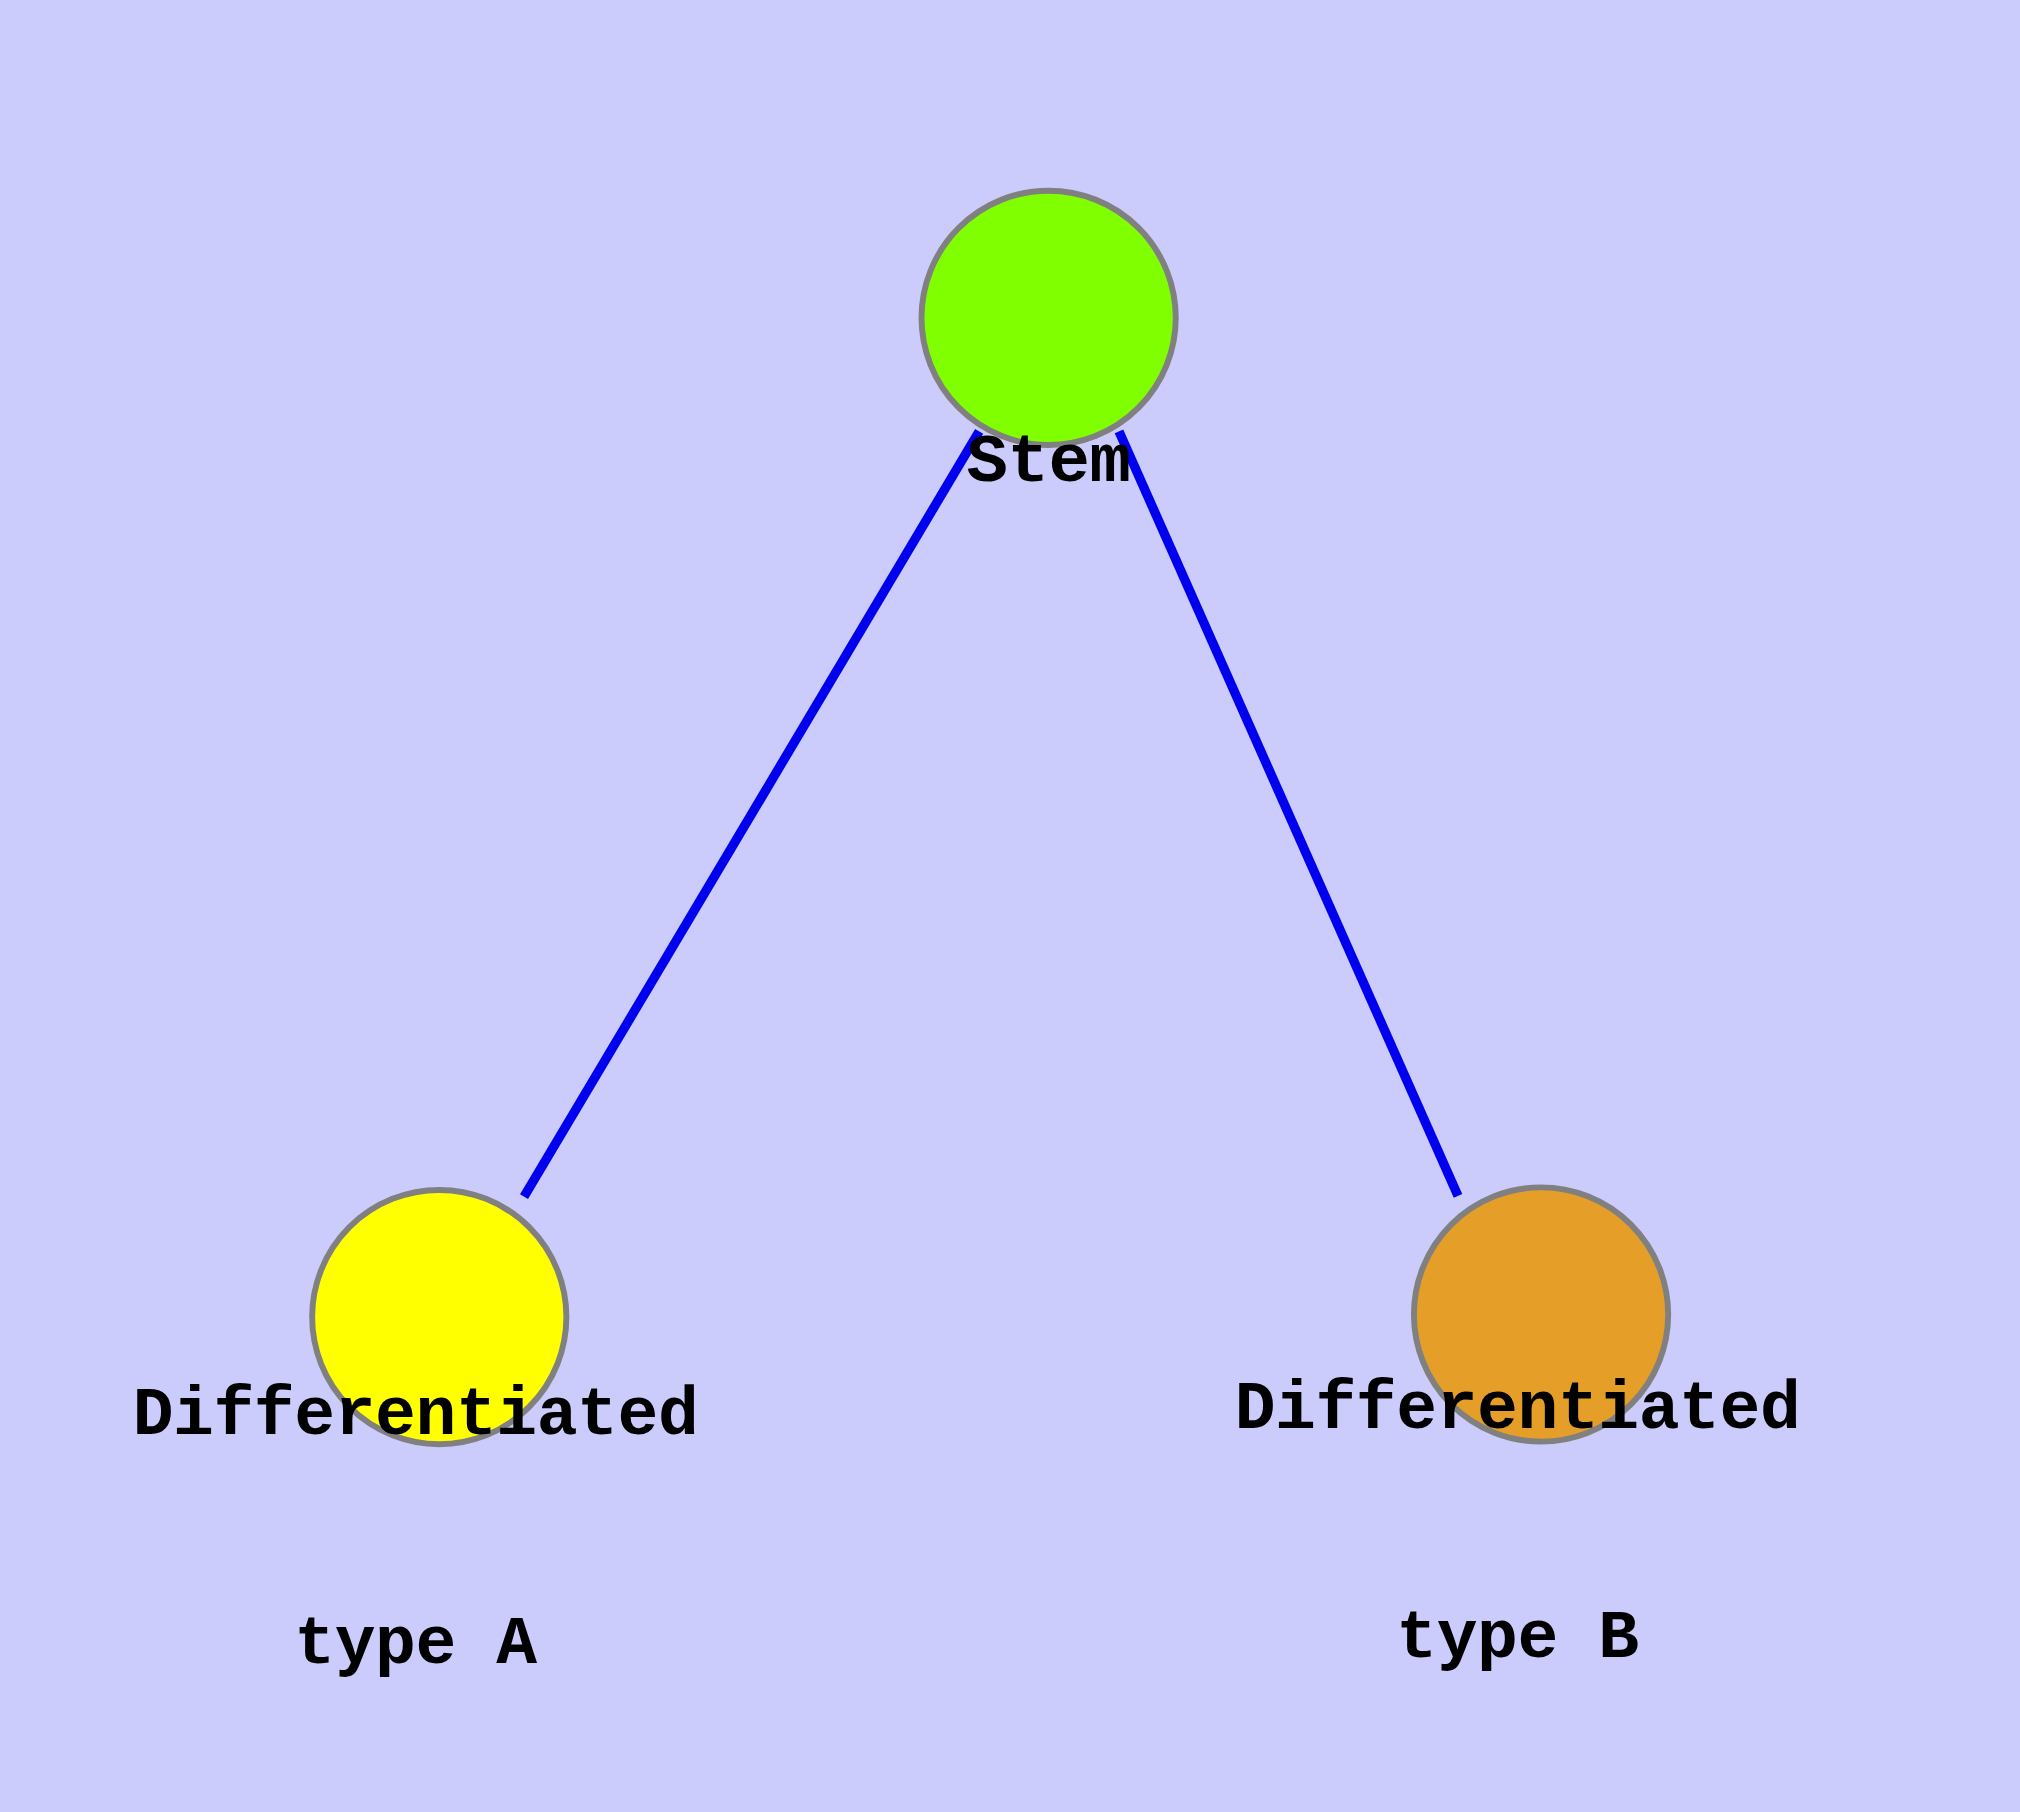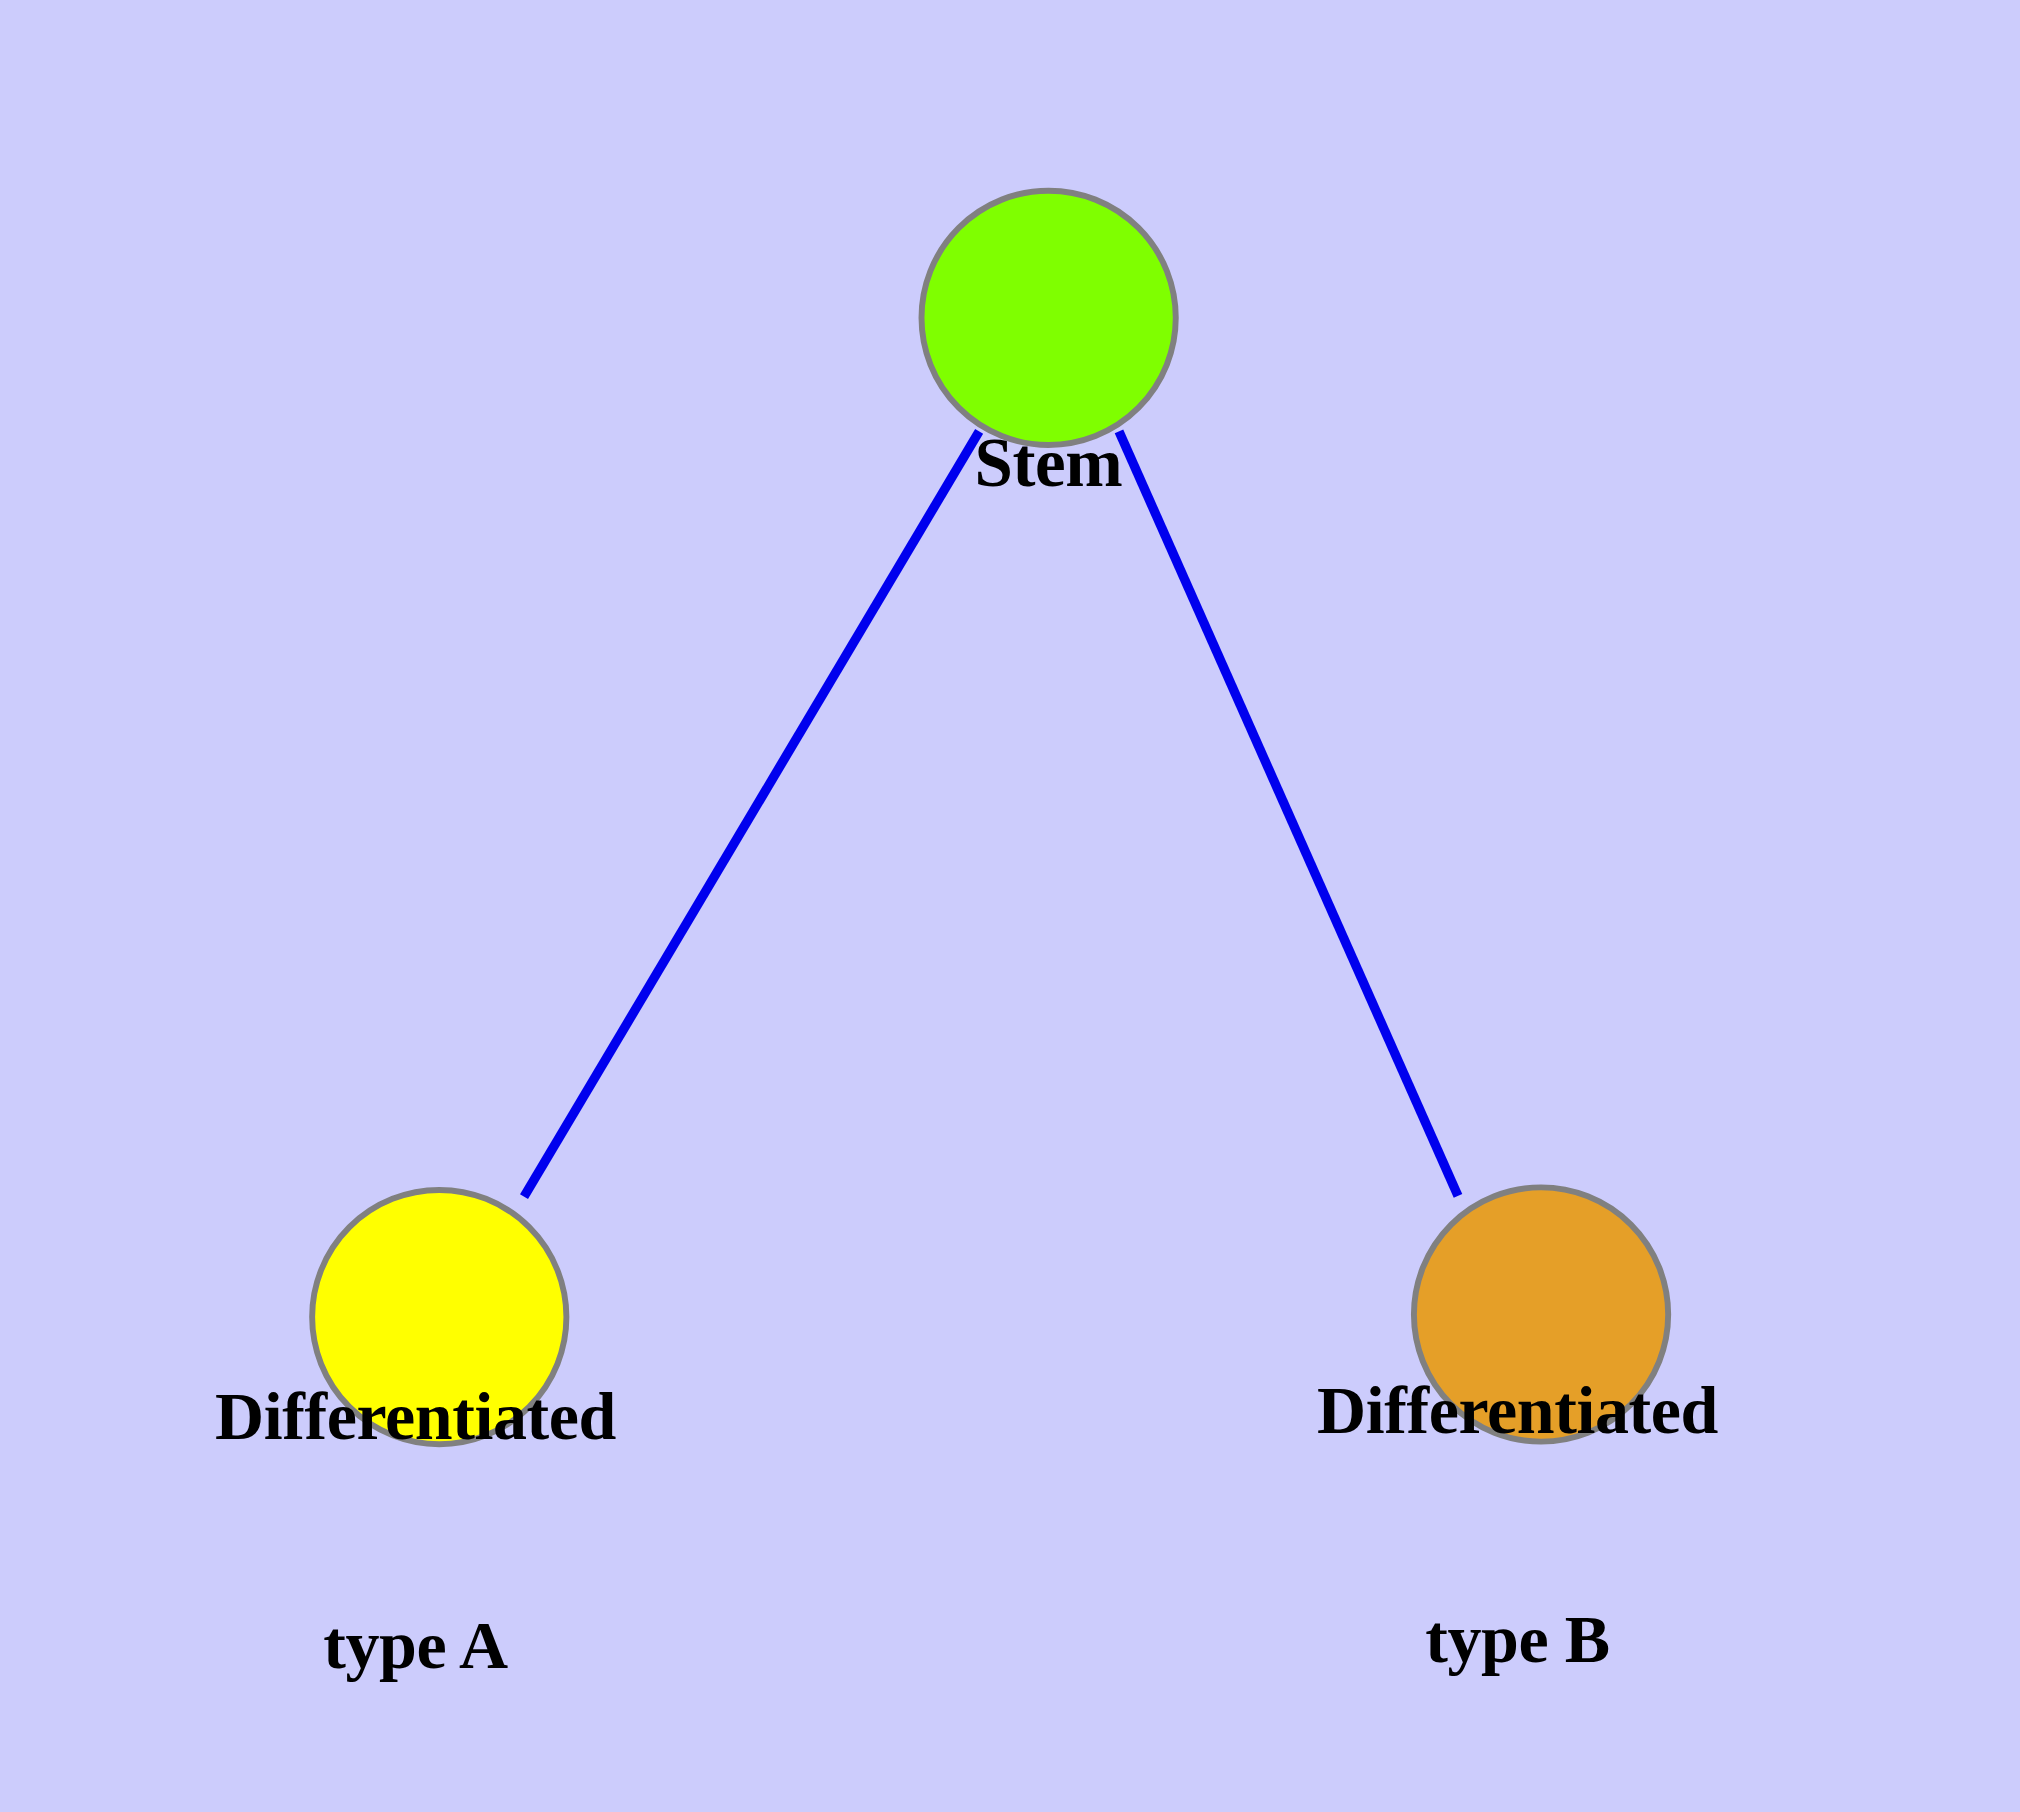--- a/index.html
+++ b/index.html
@@ -6,21 +6,21 @@
   html, body {
     margin: 0;
     padding: 0;
     background: #ffffff;
   }
   #canvas {
     position: relative;
     width: 2021px;
     height: 1812px;
     overflow: hidden;
-    font-family: Liberation Serif, serif;
+    font-family: Liberation Mono, monospace;
   }
   #bg-rect {
     position: absolute;
     left: 0; top: 0;
     width: 2021px;
     height: 1812px;
   }
   #graph-svg {
     position: absolute;
     left: 0; top: 0;

